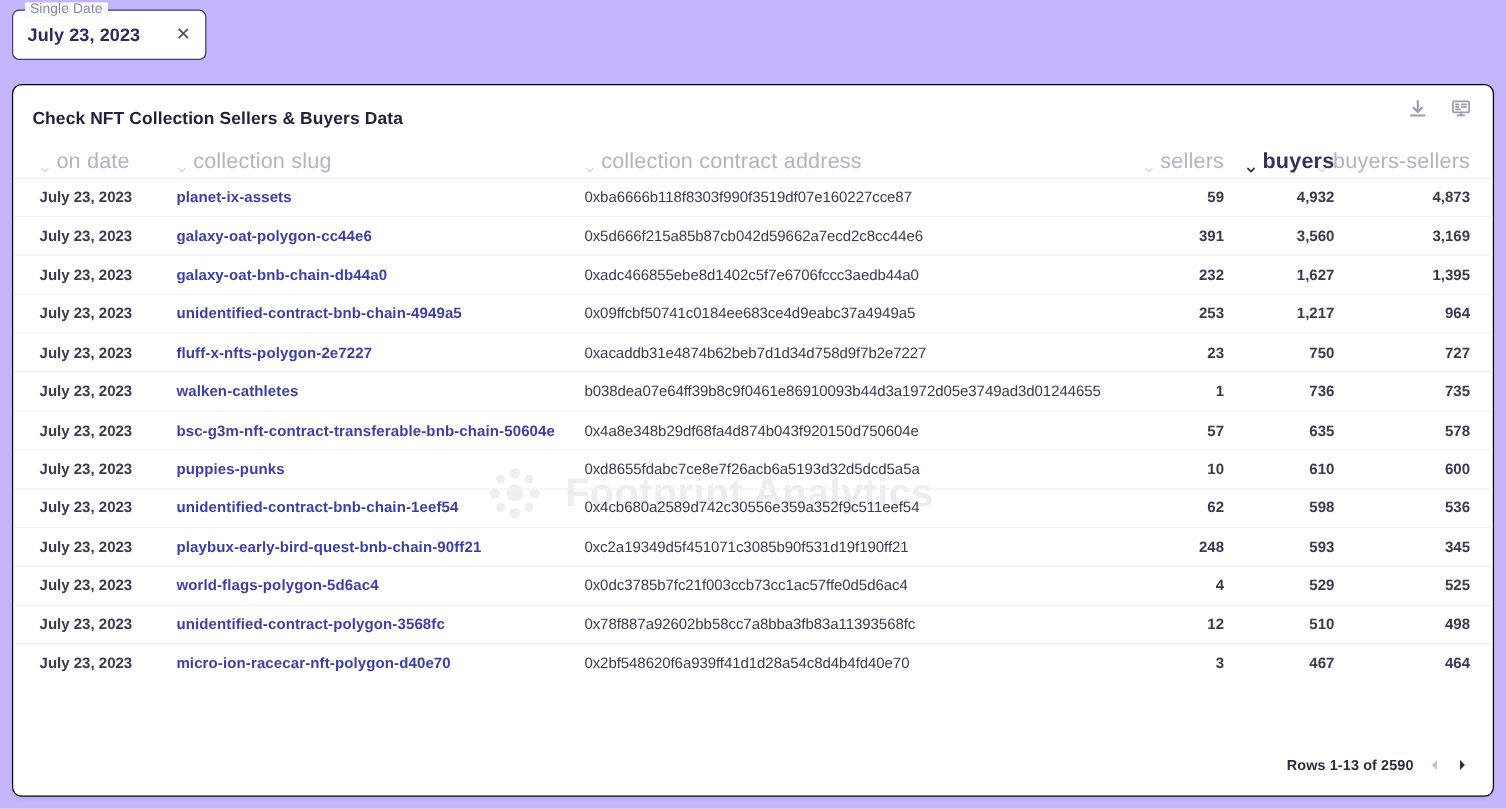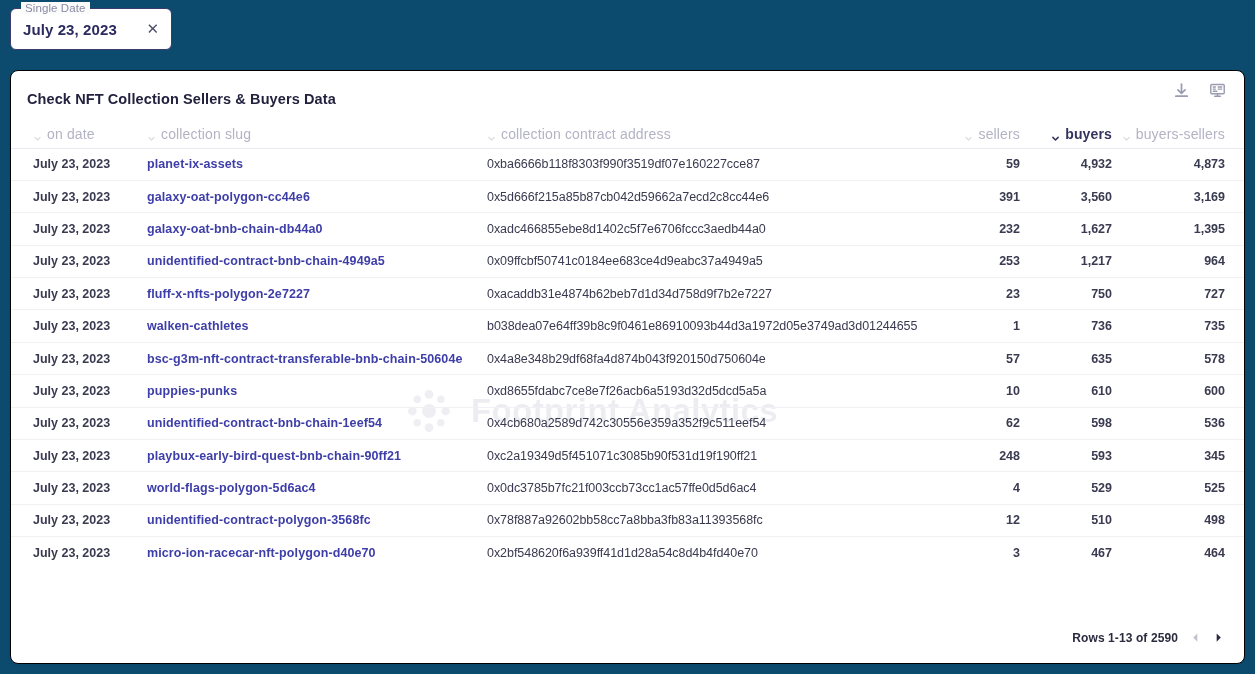--- a/index.html
+++ b/index.html
@@ -3,21 +3,21 @@
 <meta charset="utf-8">
 <style>
   * { box-sizing: border-box; }
   html, body {
     margin: 0; padding: 0;
     width: 1255px; height: 674px;
     background: #fbfbfc;
     font-family: "Liberation Sans", sans-serif;
     overflow: hidden;
   }
-  .page { position: relative; width: 1255px; height: 674px; background: #0c4a6e; }
+  .page { position: relative; width: 1255px; height: 674px; background: #c4b5fd; }
 
   
   .datepicker-wrap {
     position: absolute; left: 10px; top: 8px;
     width: 162px; height: 42px;
   }
   .datepicker-box {
     position: absolute; inset: 0;
     border: 1.6px solid #3b3b6d;
     border-radius: 6px;
@@ -70,21 +70,21 @@
   }
 
   
   .tbl-wrap { position: absolute; left: 0; right: 0; top: 50px; }
   table.tbl { width: 100%; border-collapse: collapse; table-layout: fixed; }
   table.tbl th, table.tbl td {
     padding: 0; border: none;
   }
   thead tr { height: 27px; }
   thead th {
-    font-size: 14px; font-weight: normal;
+    font-size: 18px; font-weight: normal;
     color: #b3b3c4; vertical-align: middle;
     letter-spacing: .15px; white-space: nowrap;
     cursor: pointer;
   }
   thead th.sorted { color: #33335e; font-weight: bold; }
   .th-in { display: flex; align-items: center; gap: 5px; }
   .th-in.right { justify-content: flex-end; }
   .chev {
     display: inline-block; width: 9px; height: 9px;
     flex: 0 0 auto; color: #dcdce4;

